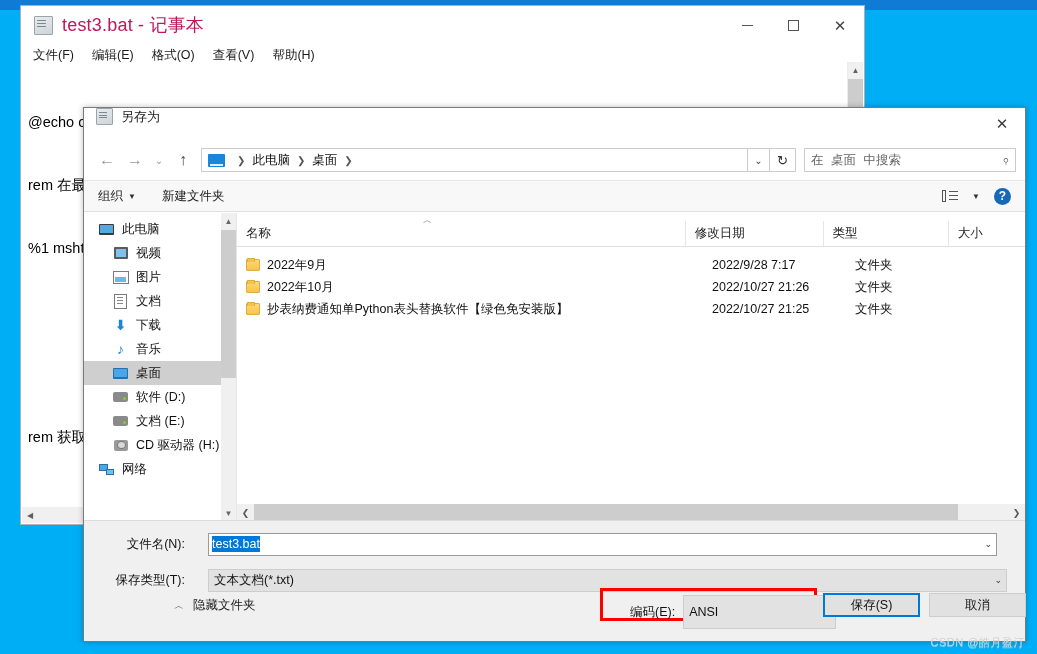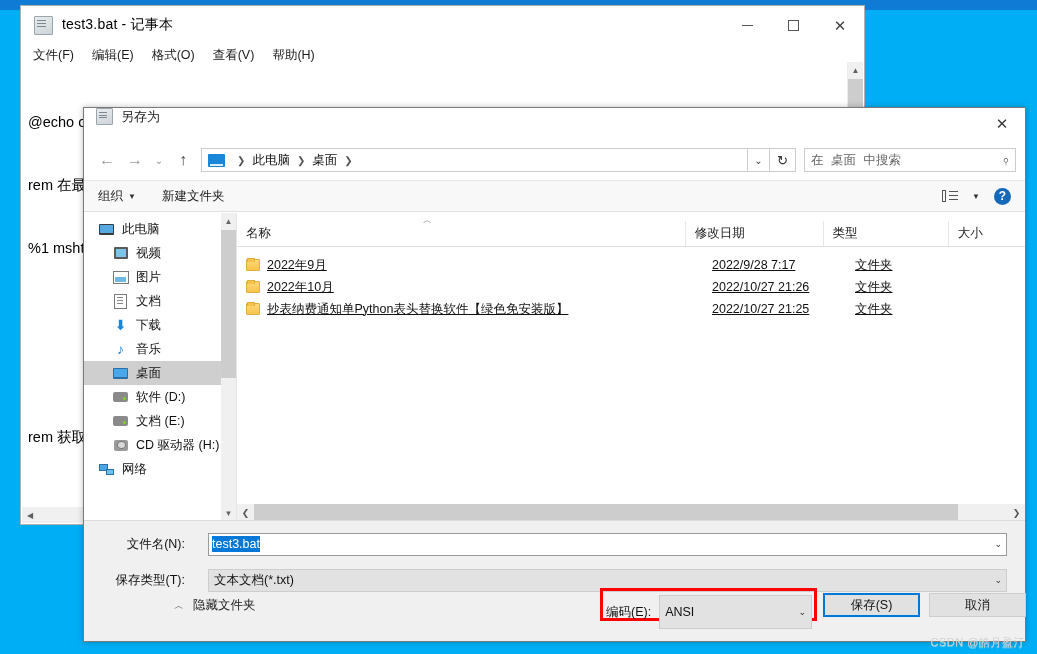--- a/index.html
+++ b/index.html
@@ -32,21 +32,21 @@
     position: relative;
     background: linear-gradient(160deg,#e8ecef 0%,#cdd4d9 100%);
     border: 1px solid #9aa4ab;
     border-radius: 1px;
   }
   .np-icon:before {
     content: ""; position: absolute; left: 2px; top: 3px; width: 9px; height: 1px;
     background: #7d878e; box-shadow: 0 3px 0 #7d878e, 0 6px 0 #7d878e;
   }
   .np-title {
-    font-size: 14px; color: #000000; letter-spacing: .2px;
+    font-size: 18px; color: #be185d; letter-spacing: .2px;
   }
   .np-winbtns { position: absolute; right: 0; top: 0; display: flex; height: 38px; }
   .np-winbtn {
     width: 46px; height: 38px; display: flex; align-items: center; justify-content: center;
     color: #4f4f4f; font-size: 13px;
   }
   .np-winbtn.close { width: 48px; }
   .glyph-min { width: 11px; height: 1px; background: #555; }
   .glyph-max { width: 11px; height: 11px; border: 1px solid #555; box-sizing: border-box; }
   .glyph-x { font-size: 15px; line-height: 1; color: #444; }
@@ -245,21 +245,21 @@
     height: 25px; display: flex; align-items: center; padding-left: 9px;
     box-sizing: border-box; border-left: 1px solid #e6e6e6;
   }
   .col:first-child { border-left: none; }
   .col-name { width: 466px; }
   .col-date { width: 143px; }
   .col-type { width: 130px; }
   .col-size { width: 80px; }
 
   .row {
-    height: 22px; display: flex; align-items: center; font-size: 12.5px; color: #111; text-decoration: underline;
+    height: 22px; display: flex; align-items: center; font-size: 12.5px; color: #111;
   }
   .cell { height: 22px; display: flex; align-items: center; padding-left: 9px; box-sizing: border-box; }
   .cell-name { width: 466px; }
   .cell-date { width: 143px; }
   .cell-type { width: 130px; }
   .folder-ico {
     width: 14px; height: 12px; margin-right: 7px; border-radius: 1px;
     background: linear-gradient(180deg,#ffd87a 0%,#f7c34a 100%);
     border: 1px solid #e0ae3c; box-sizing: border-box; position: relative; flex: none;
   }
@@ -282,21 +282,21 @@
   .dlg-form {
     position: absolute; left: 0; right: 0; bottom: 0; height: 120px;
     background: #f0f0f0; border-top: 1px solid #dcdcdc;
   }
   .form-row { display: flex; align-items: center; height: 26px; margin-top: 10px; }
   .form-label {
     width: 124px; text-align: right; padding-right: 23px; box-sizing: border-box;
     font-size: 12.5px; color: #111;
   }
   .fname-input {
-    flex: 1; height: 23px; margin-right: 18px; background: #fff; border: 1px solid #9a9a9a;
+    flex: 1; height: 23px; margin-right: 28px; background: #fff; border: 1px solid #9a9a9a;
     display: flex; align-items: center; padding: 0 3px; box-sizing: border-box;
     font-size: 12.5px; color: #000; position: relative;
   }
   .fname-sel { background: #0078d7; color: #fff; padding: 1px 0; }
   .fname-caret {
     position: absolute; right: 4px; top: 5px; font-size: 9px; color: #333;
   }
   .ftype-input {
     flex: 1; height: 23px; margin-right: 18px; background: #e2e2e2; border: 1px solid #cdcdcd;
     display: flex; align-items: center; padding: 0 5px; box-sizing: border-box;
@@ -310,21 +310,21 @@
     position: absolute; left: 90px; top: 10px; display: flex; align-items: center;
     font-size: 12.5px; color: #1b1b1b; gap: 9px;
   }
   .hidden-toggle .chev { font-size: 10px; color: #333; }
 
   .enc-redbox {
     position: absolute; left: 516px; top: 1px; width: 217px; height: 33px;
     border: 3px solid #ff0000; box-sizing: border-box;
   }
   .enc-wrap {
-    position: absolute; left: 522px; top: 8px; display: flex; align-items: center;
+    position: absolute; left: 546px; top: 8px; display: flex; align-items: center;
   }
   .enc-label { font-size: 12.5px; color: #111; margin-right: 8px; }
   .enc-select {
     width: 153px; height: 21px; background: #e2e2e2; border: 1px solid #cdcdcd;
     display: flex; align-items: center; padding: 16px 5px; box-sizing: border-box;
     font-size: 12.5px; color: #111; position: relative;
   }
   .enc-select .chev { position: absolute; right: 5px; font-size: 9px; color: #333; }
 
   .btn {

